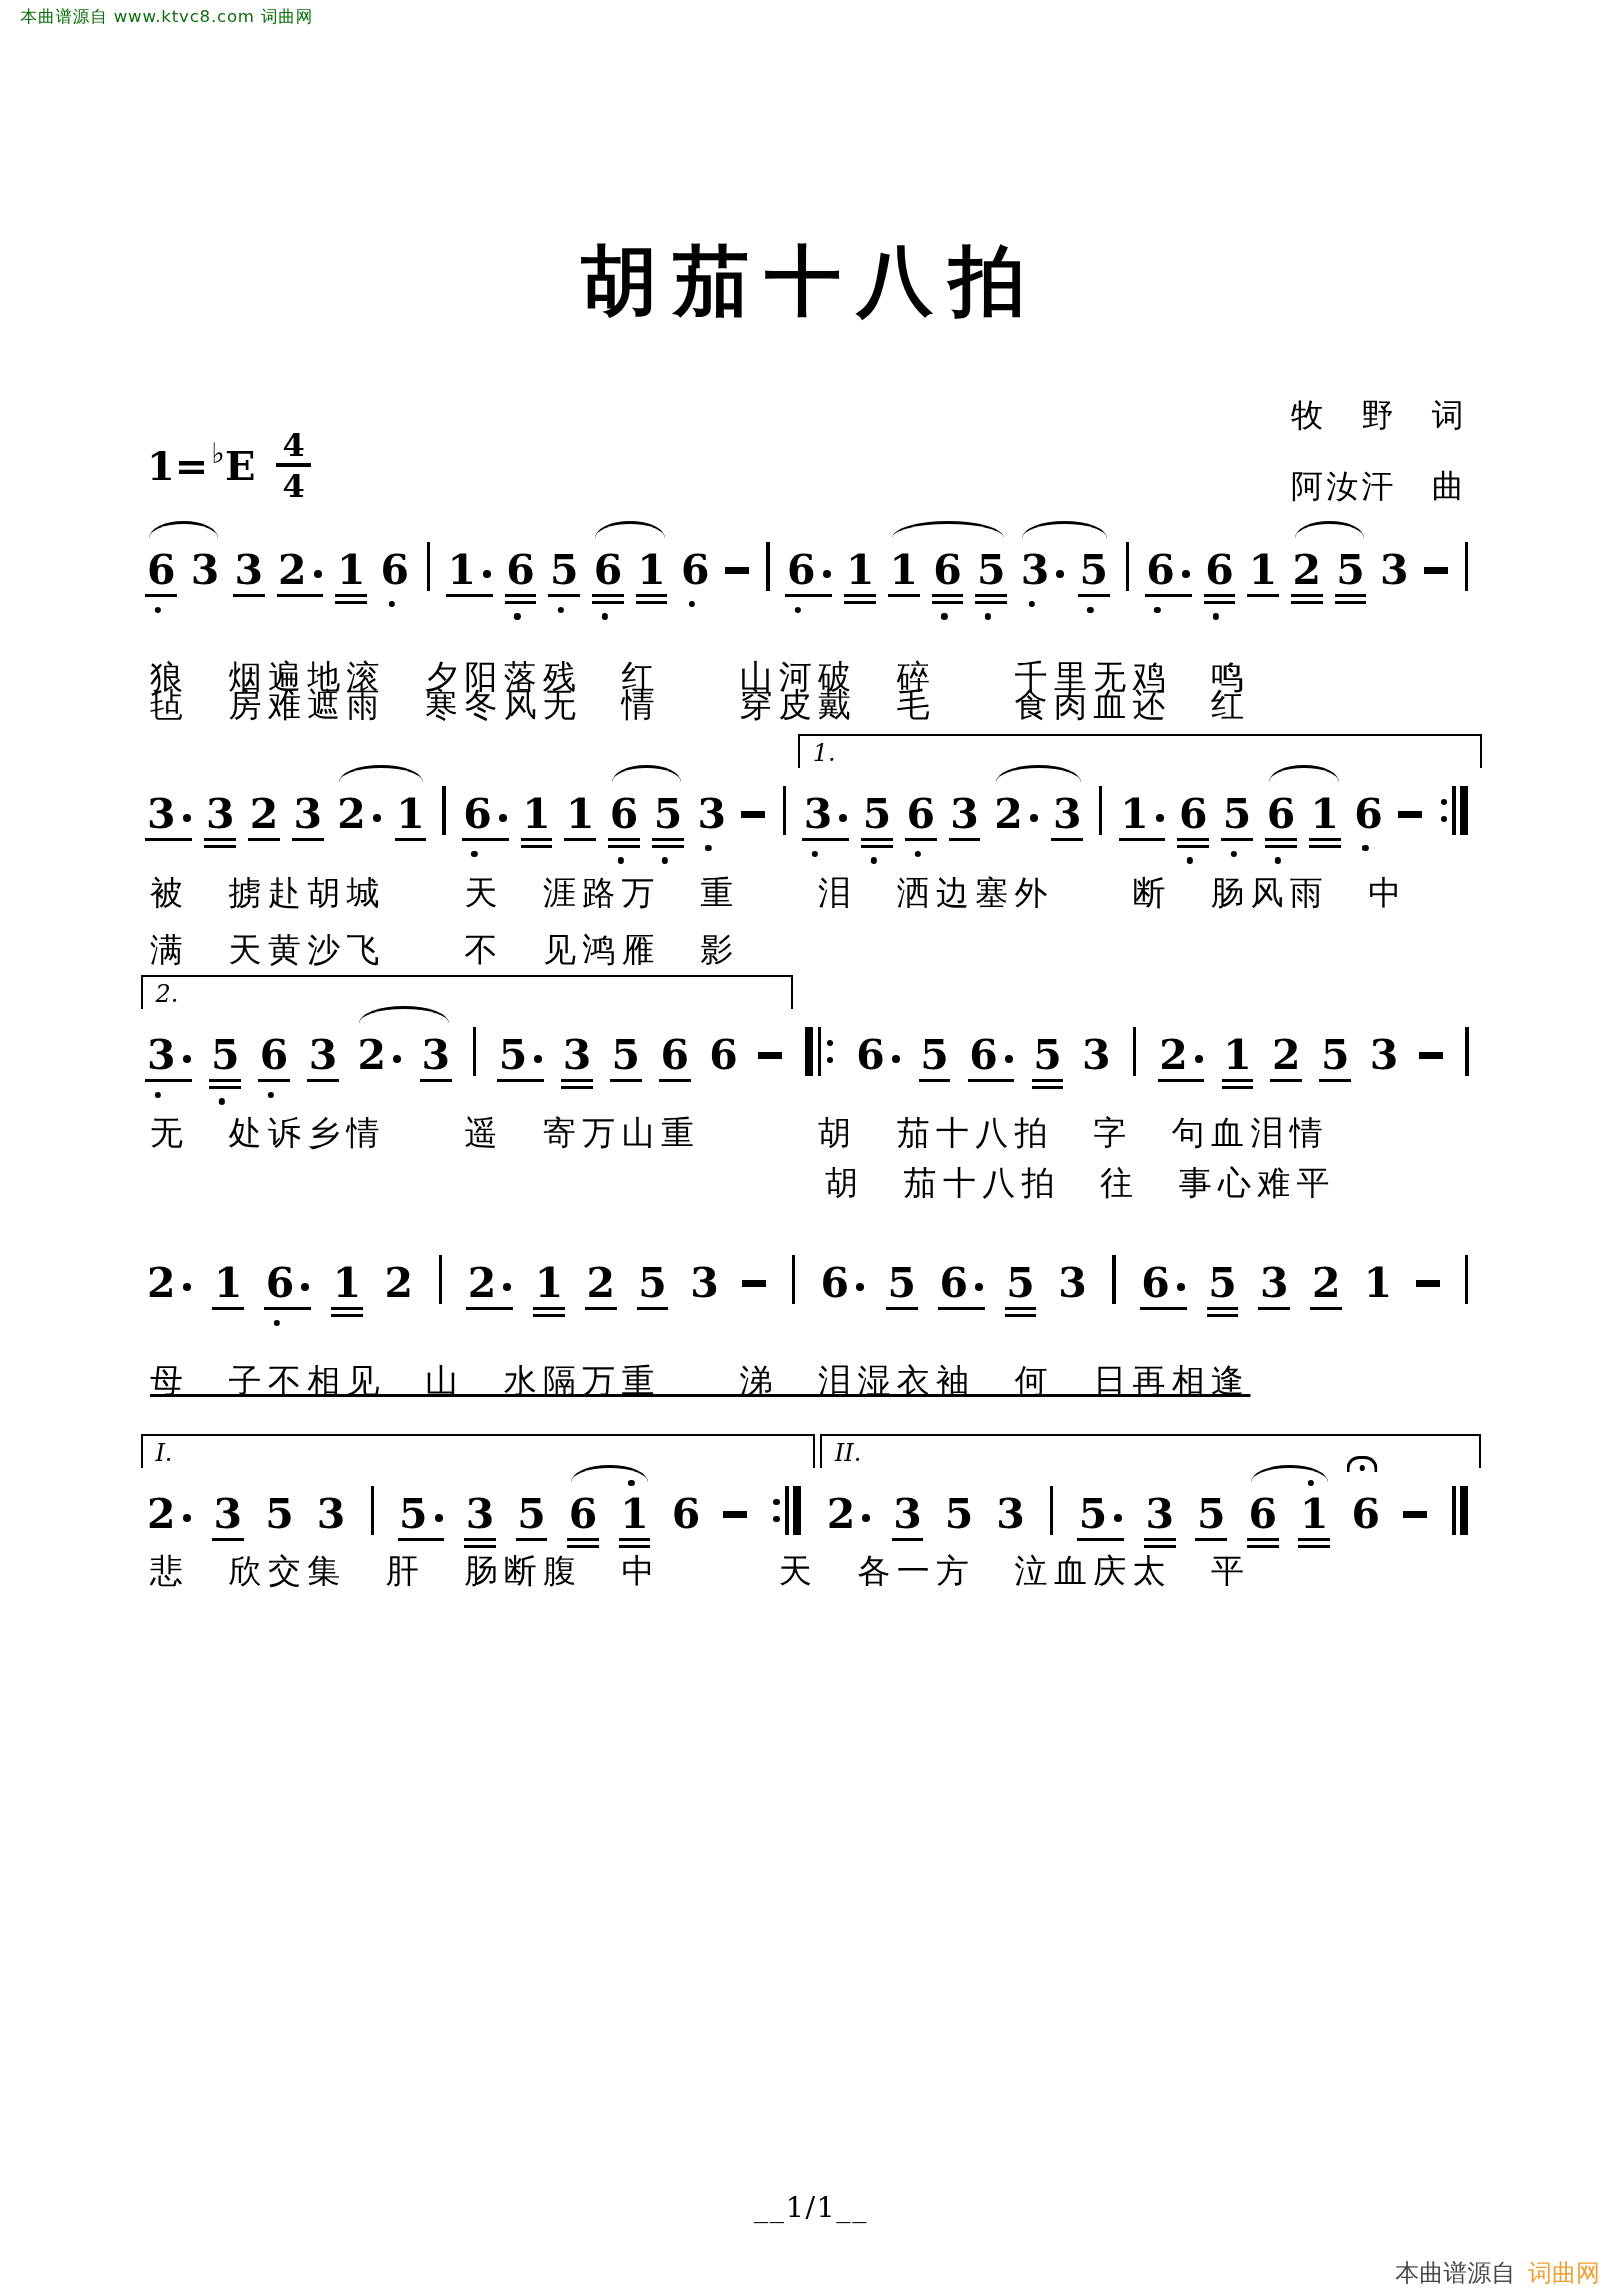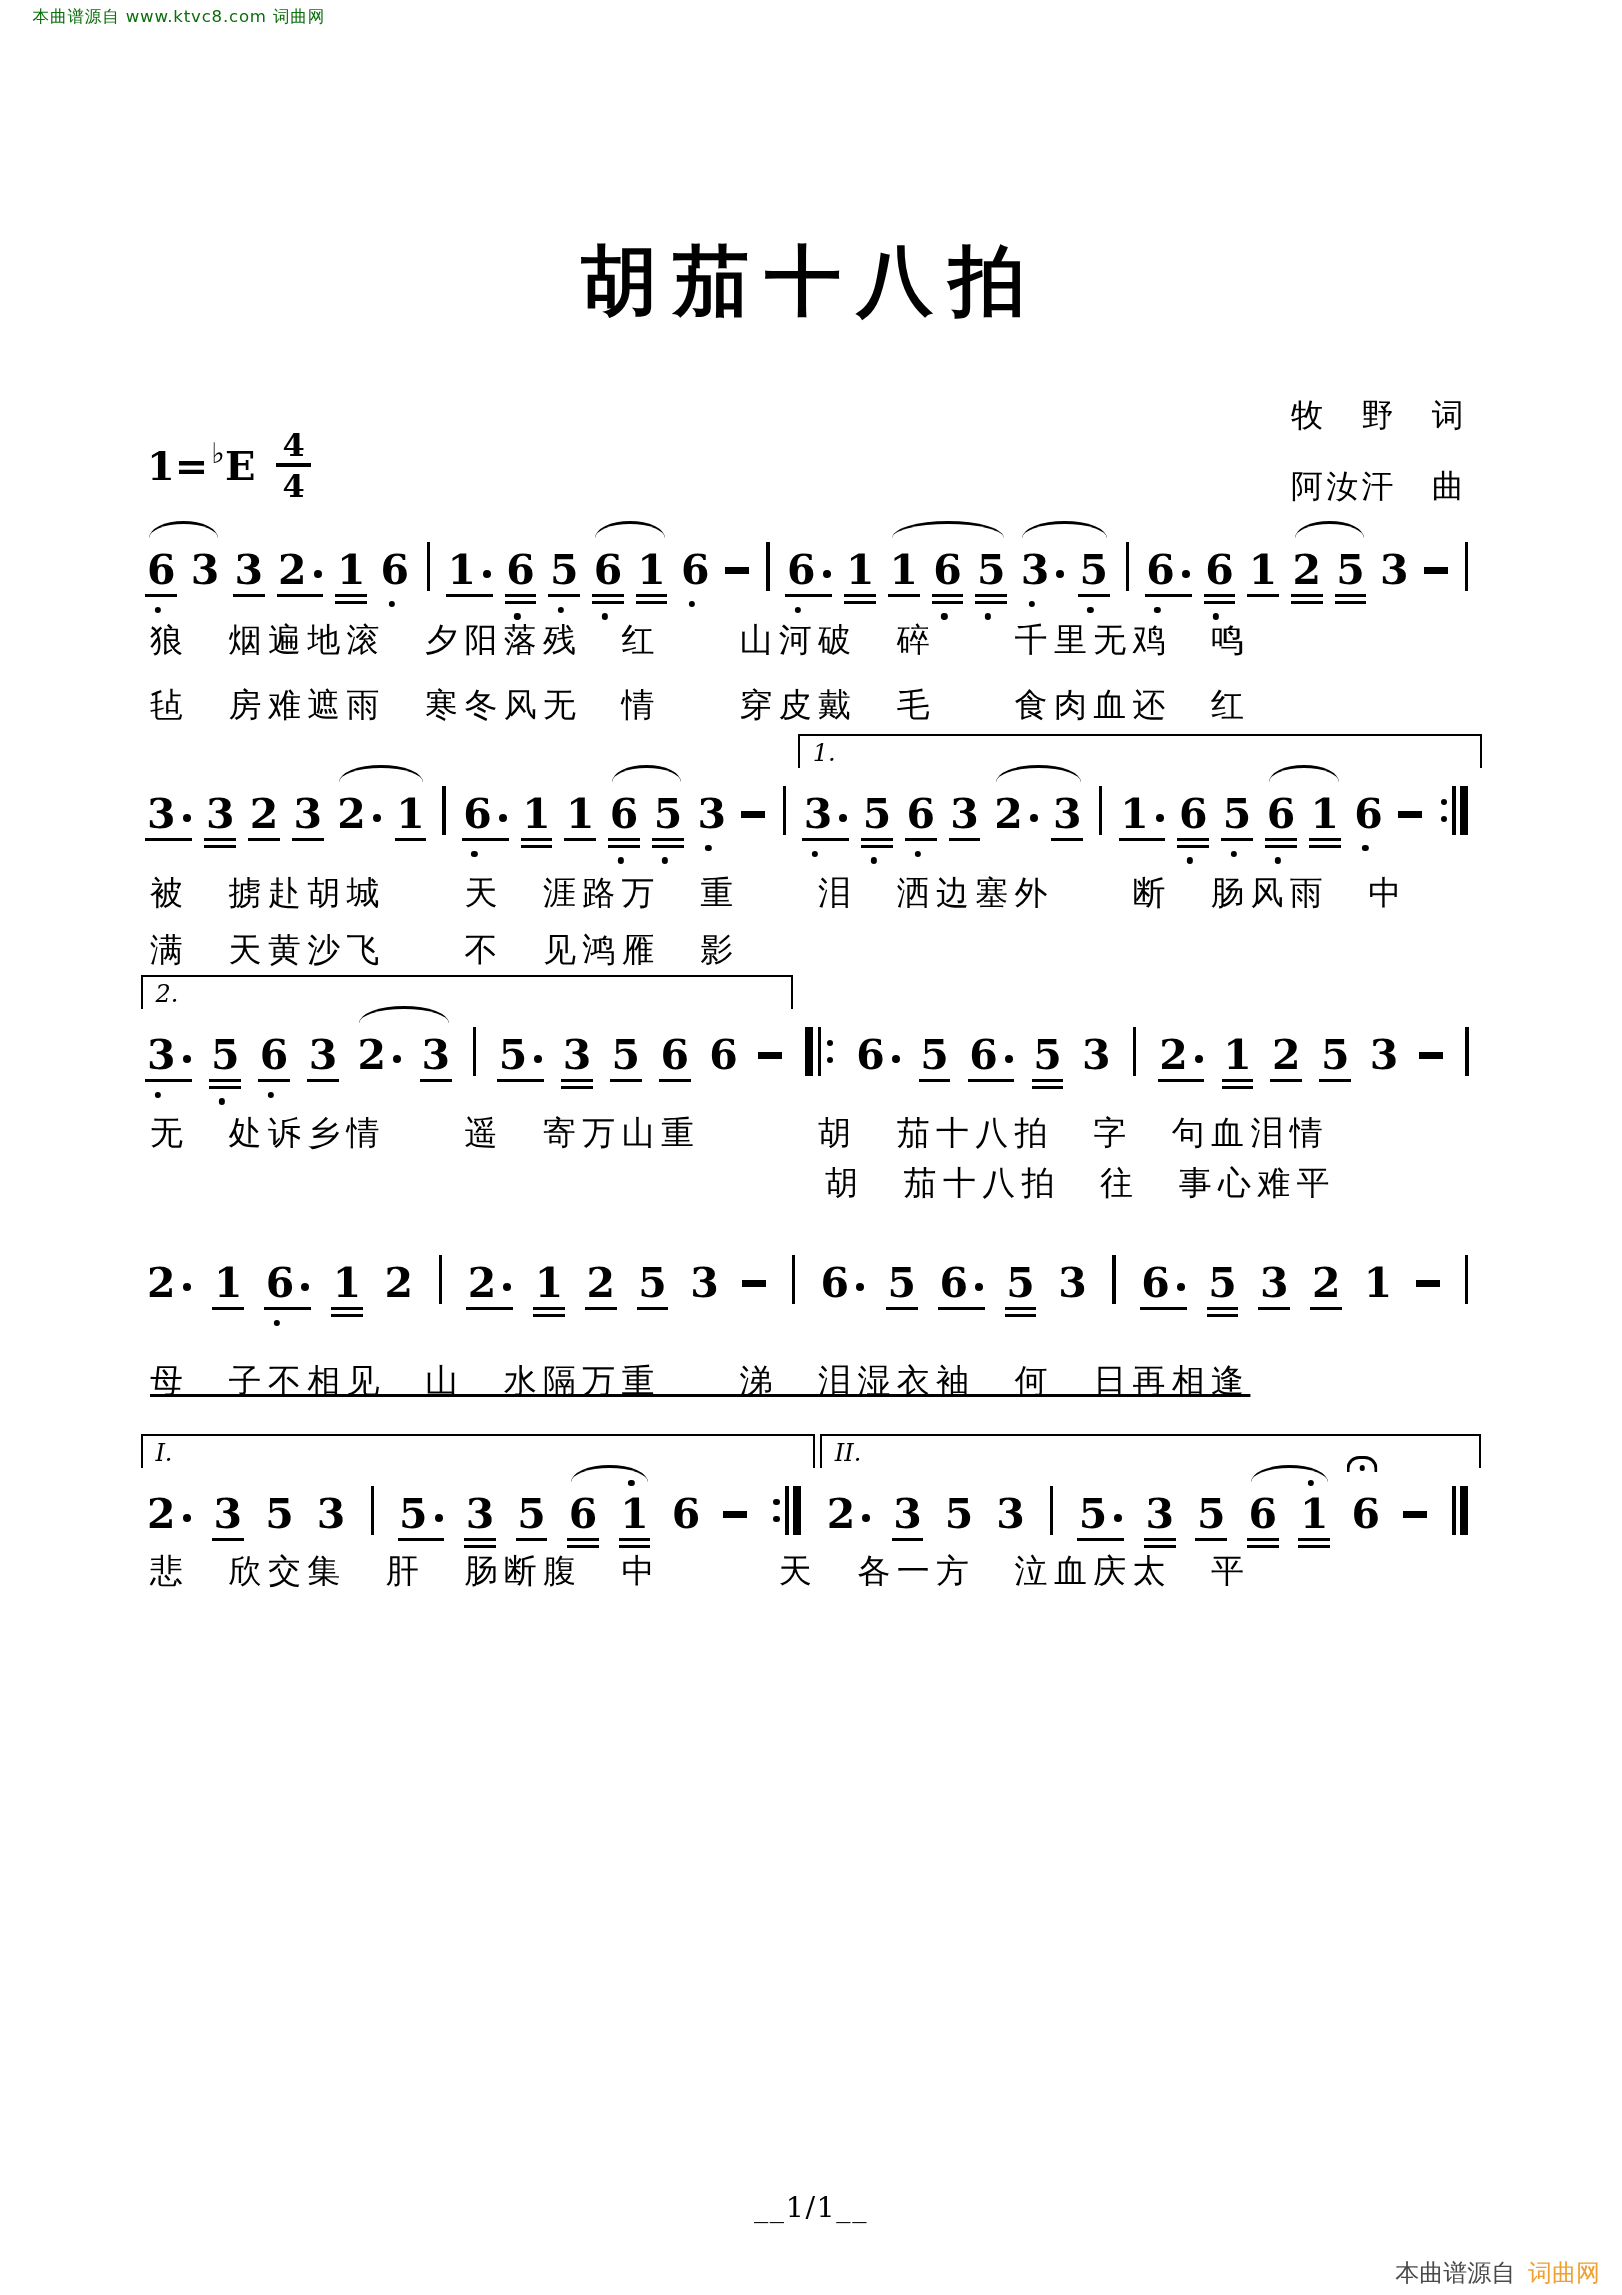--- a/index.html
+++ b/index.html
@@ -1,19 +1,19 @@
 <!DOCTYPE html>
 <html style="font-size:12.7px"><head>
 <meta charset="utf-8">
 <style>
   html,body{margin:0;padding:0;background:#fff;}
   .page{position:relative;width:1622px;height:2295px;background:#ffffff;overflow:hidden;
         font-family:"DejaVu Serif",serif;color:#000;}
   .wm-top{position:absolute;left:20.6px;top:6.3px;font-family:"DejaVu Sans",sans-serif;
-          font-size:16.6px;color:#0a6e0a;letter-spacing:0.8px;margin-left:12px;}
+          font-size:16.6px;color:#0a6e0a;letter-spacing:0.8px;}
   .title{position:absolute;left:0;right:0;top:231px;text-align:center;
          font-weight:bold;font-size:76px;letter-spacing:16px;}
   .credit{position:absolute;right:155px;text-align:right;font-size:32px;letter-spacing:3.2px;}
   .credit.ci{top:394px;}
   .credit.qu{top:465px;}
   .keysig{position:absolute;left:147px;top:429px;display:flex;align-items:center;
           font-weight:bold;font-size:40px;}
   .keysig .flat{font-size:28.5px;position:relative;top:-12.7px;margin-left:3.2px;}
   .keysig .frac{display:inline-flex;flex-direction:column;align-items:center;
                 margin-left:20.6px;font-size:32px;line-height:1;font-weight:bold;}
@@ -44,21 +44,21 @@
          height:49px;margin:0 3.2px;}
   .rdots i{width:6.3px;height:6.3px;border-radius:50%;background:#000;}
   .slur{position:absolute;top:-20.6px;height:14.3px;border-top:3.2px solid #000;
         border-radius:50% 50% 0 0 / 100% 100% 0 0;}
   .volta{position:absolute;top:-52px;height:32px;border-top:2.4px solid #000;
          border-left:2.4px solid #000;border-right:2.4px solid #000;}
   .vlabel{position:absolute;left:12.7px;top:3.2px;font-style:italic;font-size:24px;
           font-family:"DejaVu Serif",serif;}
 
   .lyric{position:absolute;left:150px;font-size:33px;letter-spacing:6.3px;white-space:pre;}
-  #lyr1a{top:618px;font-family:Liberation Serif, serif;} #lyr1b{top:683px;}
+  #lyr1a{top:655px;font-family:Liberation Serif, serif;} #lyr1b{top:683px;}
   #lyr2a{top:871px;} #lyr2b{top:928px;}
   #lyr3a{top:1111px;} #lyr3b{top:1161px;left:825px;}
   #lyr4a{top:1304px;} #lyr4b{top:1359px;text-decoration:underline;}
   #lyr5a{top:1549px;}
 
   .pageno{position:absolute;top:2191px;left:0;right:0;text-align:center;
           font-size:28.5px;letter-spacing:1.6px;}
   .wm-bottom{position:absolute;right:22px;top:2257px;font-family:"DejaVu Sans",sans-serif;
              font-size:24px;color:#4a4a4a;}
   .wm-bottom .site{color:#f0a030;margin-left:12.7px;}

